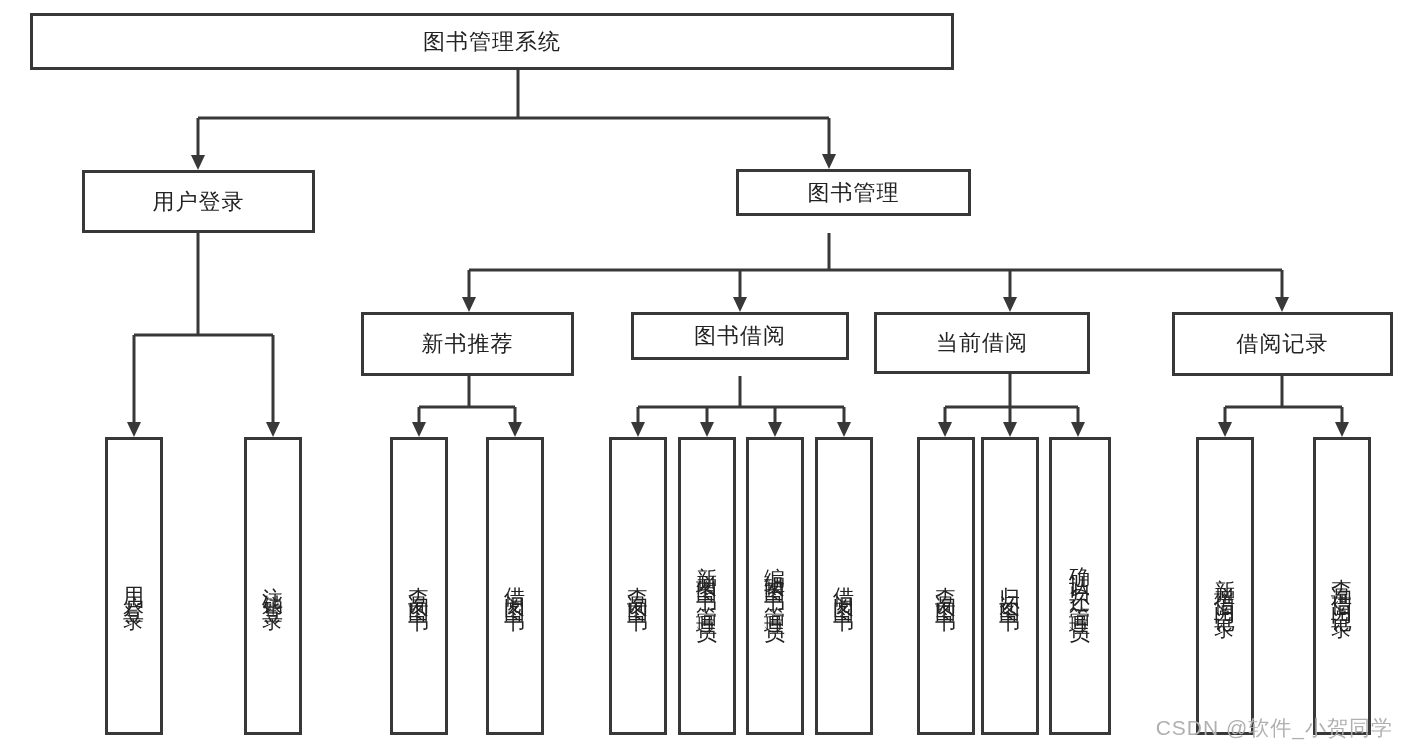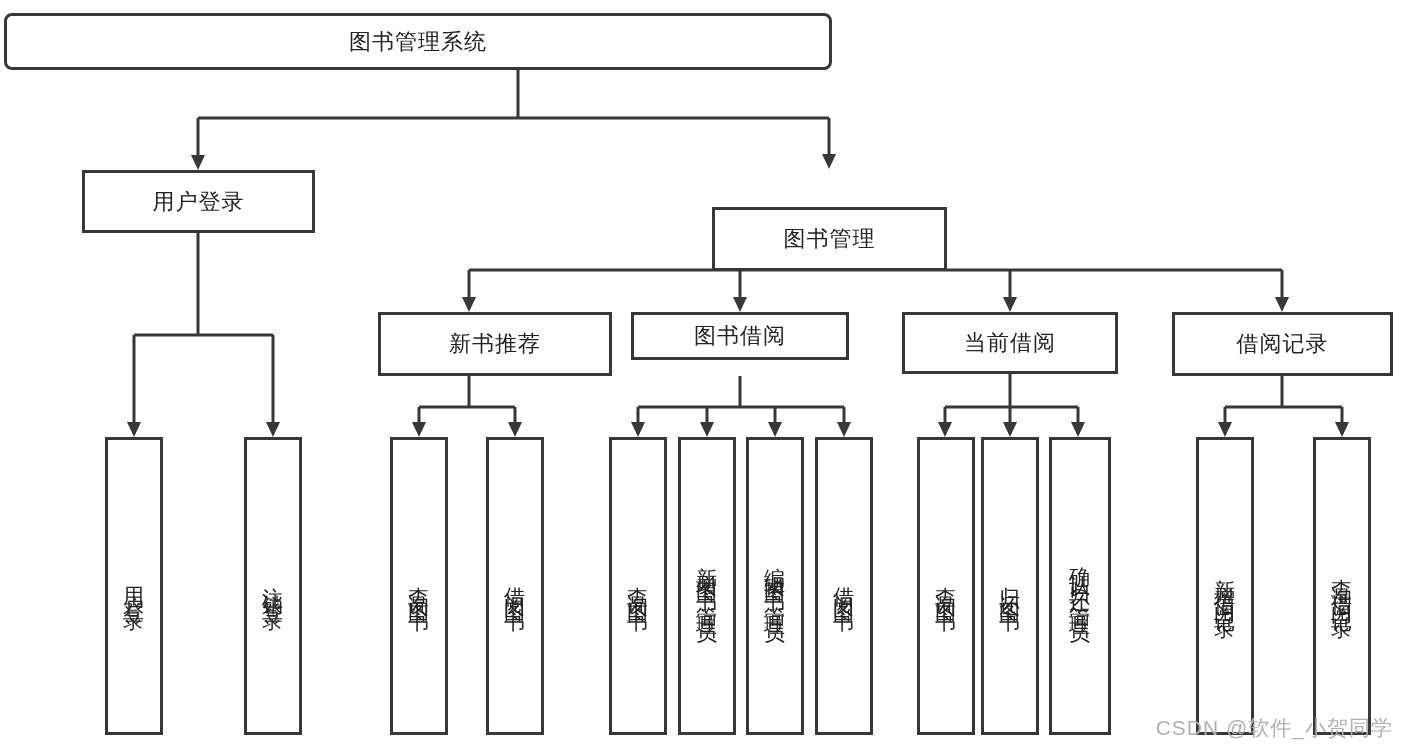--- a/index.html
+++ b/index.html
@@ -38,26 +38,26 @@
   }
   .leaf {
     writing-mode: vertical-rl;
     text-orientation: mixed;
     font-size: 21px;
     letter-spacing: 8px;
     width: 58px;
     top: 437px;
     height: 298px;
   }
-  .root-box   { left: 4px;   top: 13px;  width: 828px; height: 57px; border-radius: 8px; }
+  .root-box   { left: 30px;   top: 13px;  width: 924px; height: 57px; }
   .lvl2-user  { left: 82px;   top: 170px; width: 233px;  height: 63px; }
-  .lvl2-book  { left: 712px;  top: 169px; width: 235px;  height: 64px; margin-top: 38px; }
-  .lvl3-rec   { left: 361px;  top: 312px; width: 234px;  height: 64px; margin-left: 17px; }
+  .lvl2-book  { left: 736px;  top: 169px; width: 235px;  height: 47px; }
+  .lvl3-rec   { left: 361px;  top: 312px; width: 213px;  height: 64px; }
   .lvl3-bor   { left: 631px;  top: 312px; width: 218px;  height: 48px; }
-  .lvl3-cur   { left: 902px;  top: 312px; width: 216px;  height: 62px; }
+  .lvl3-cur   { left: 874px;  top: 312px; width: 216px;  height: 62px; }
   .lvl3-log   { left: 1172px; top: 312px; width: 221px;  height: 64px; }
   .leaf-1  { left: 105px;  }
   .leaf-2  { left: 244px;  }
   .leaf-3  { left: 390px;  }
   .leaf-4  { left: 486px;  }
   .leaf-5  { left: 609px;  }
   .leaf-6  { left: 678px;  }
   .leaf-7  { left: 746px;  }
   .leaf-8  { left: 815px;  }
   .leaf-9  { left: 917px;  }

